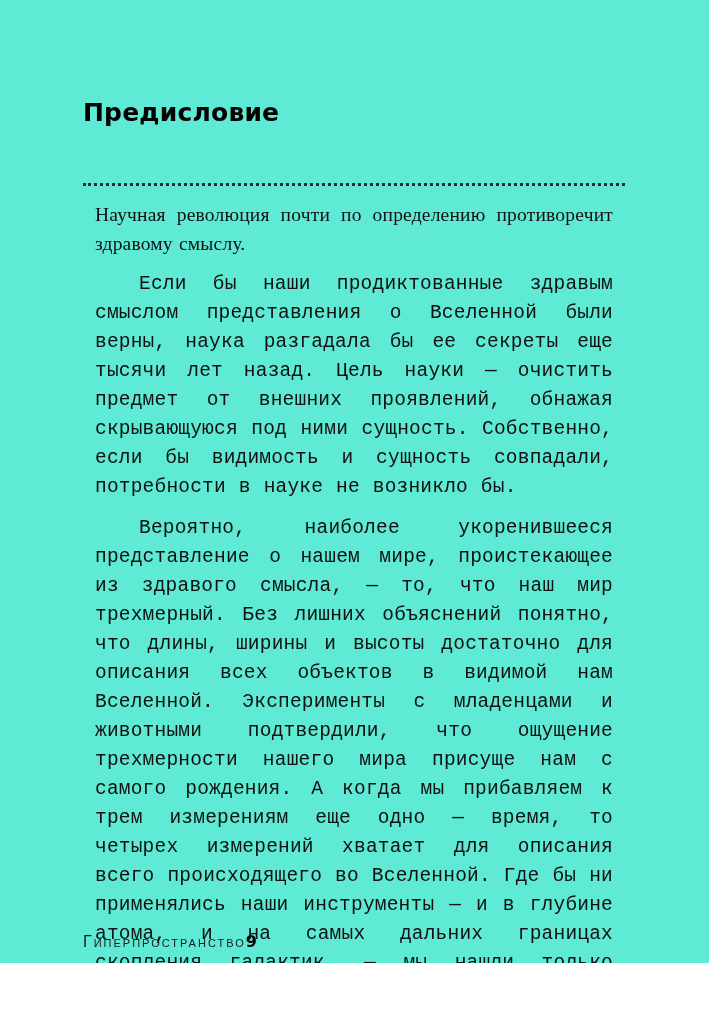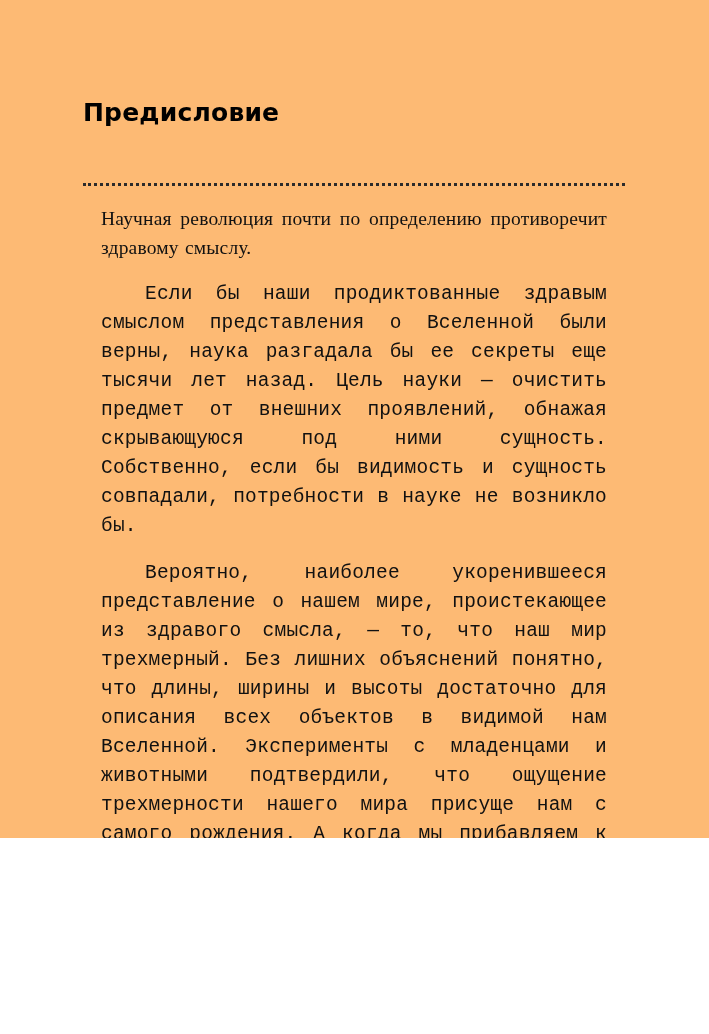--- a/index.html
+++ b/index.html
@@ -3,22 +3,22 @@
 <meta charset="utf-8">
 <style>
   html, body {
     margin: 0;
     padding: 0;
     background: #ffffff;
   }
   .page {
     position: relative;
     width: 709px;
-    height: 838px;
-    background: #fdba74;
+    height: 963px;
+    background: #5eead4;
     overflow: hidden;
     font-family: "Liberation Serif", "DejaVu Serif", serif;
     color: #111111;
   }
   .content {
     position: absolute;
     left: 83px;
     top: 0;
     width: 542px;
   }
@@ -40,21 +40,21 @@
     margin-top: 14px;
     font-size: 19.5px;
     line-height: 29px;
     text-align: justify;
     letter-spacing: 0.2px;
     word-spacing: 1px;
     hyphens: auto;
     -webkit-hyphens: auto;
   }
   .body-text p {
-    margin: 18px;
+    margin: 12px;
   }
   .body-text p.indent {
     text-indent: 44px;
     font-family: Liberation Mono, monospace;
   }
   .footer {
     position: absolute;
     left: 83px;
     right: 84px;
     top: 932px;

